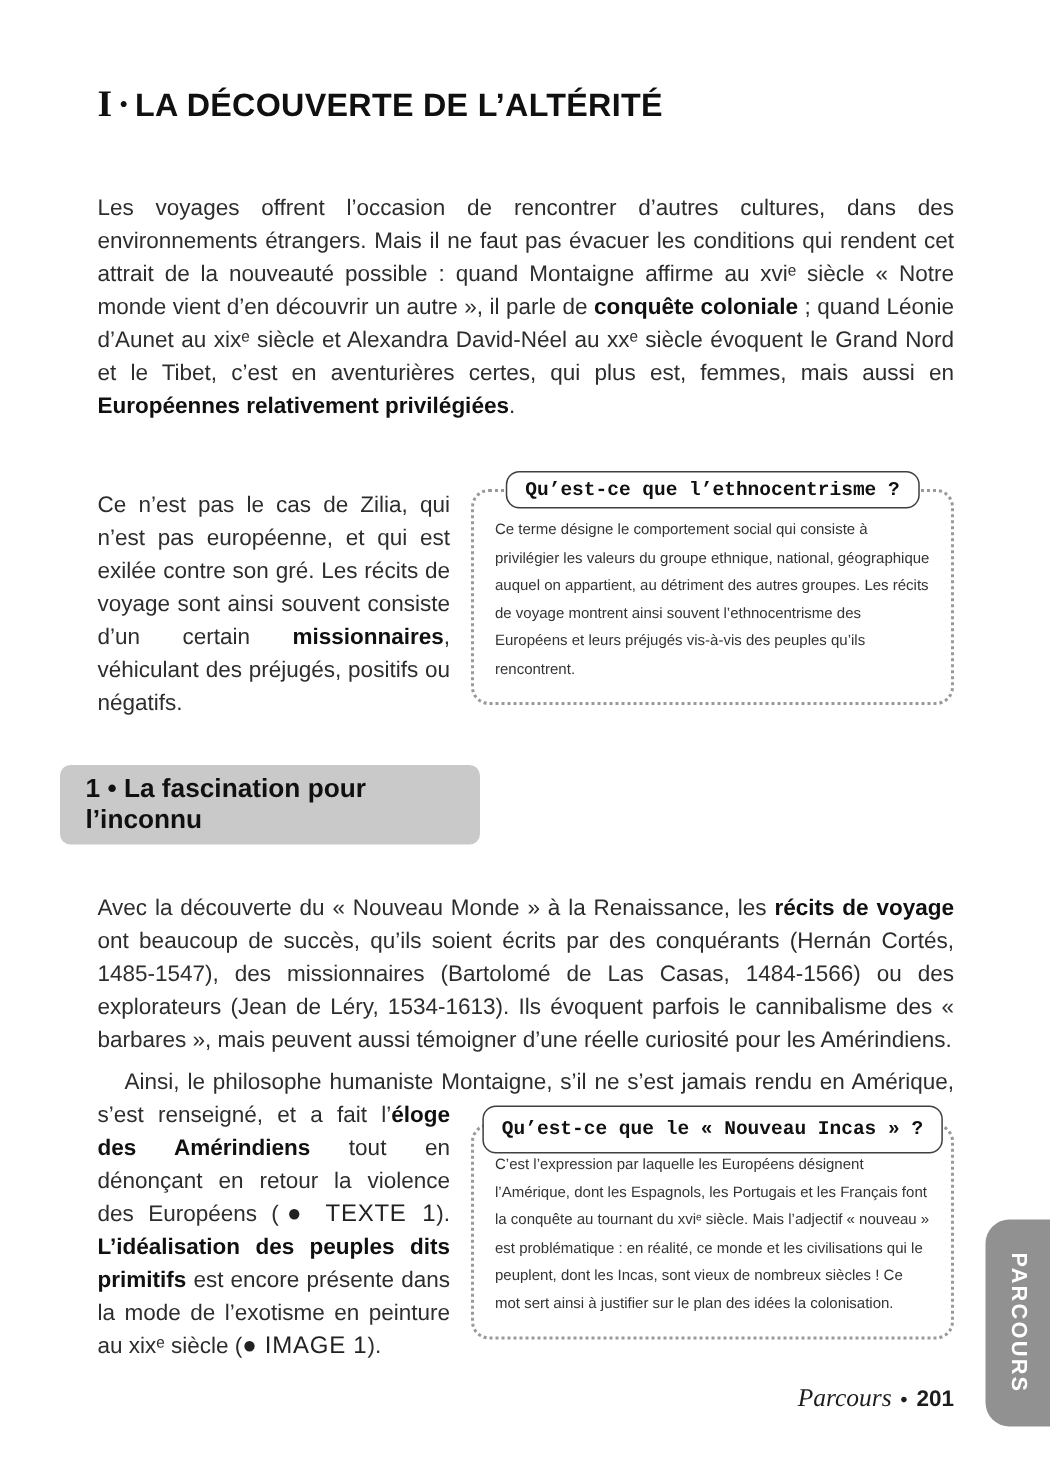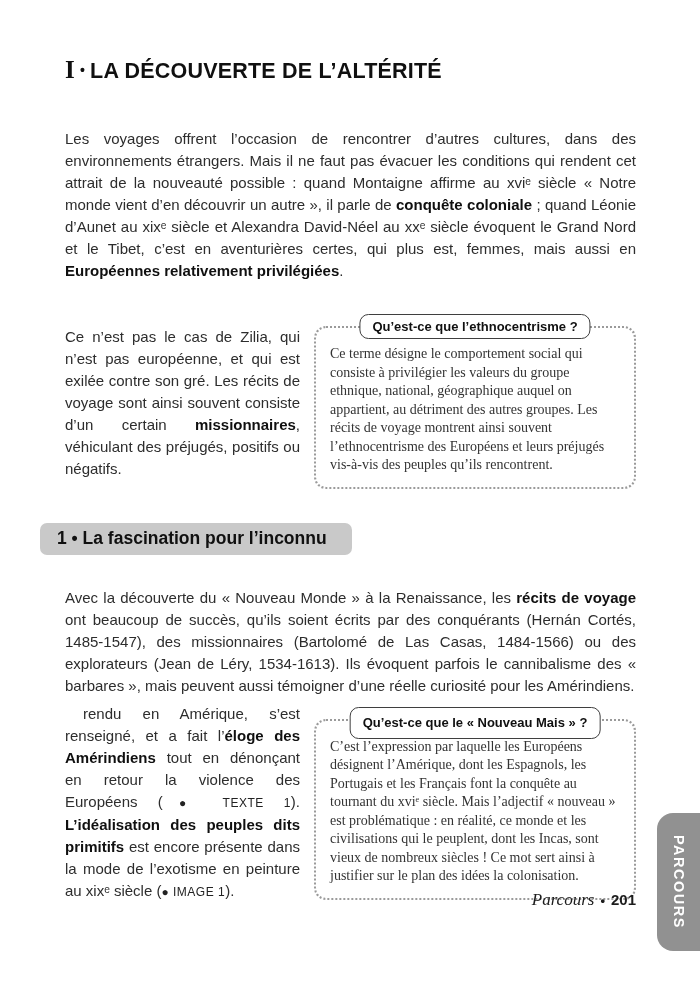--- a/index.html
+++ b/index.html
@@ -32,38 +32,39 @@
     border:2px dotted #9a9a9a; border-radius:12px;
     padding:17px 14px 12px; background:#ffffff; text-align:left;
   }
   .co2 { margin-top:16px; margin-bottom:6px; }
   .pill {
     display:block; position:absolute; top:-14px; left:50%;
     transform:translateX(-50%);
     background:#ffffff; border:1.5px solid #3f3f3f; border-radius:9px;
     padding:4px 12px; font-size:13px; font-weight:bold; color:#101010;
     white-space:nowrap;
+    font-family:Liberation Mono, monospace;
   }
   .co-body {
-    display:block; font-size:14px; line-height:18.5px; color:#333333;font-family:Liberation Serif, serif;
+    display:block; font-size:10px; line-height:18.5px; color:#333333;
   }
 
   .section-heading {
-    clear:both; margin:30px 0 0 -25px; width:312px;
+    clear:both; margin:30px 0 0 -25px; width:280px;
     background:#c9c9c9; border-radius:7px;
     padding:5px 0 6px 17px;
     font-size:17.5px; font-weight:bold; color:#101010;
   }
 
   .p3 { margin-top:32px; }
   .p4 { margin-top:6px; text-indent:18px; }
 
-  .ref { font-size:12px; letter-spacing:0.5px; white-space:nowrap; color:#222222; }
+  .ref { font-size:16px; letter-spacing:0.5px; white-space:nowrap; color:#222222; }
 
-  .footer { position:absolute; right:64px; top:890px; font-size:15px; color:#1d1d1d; }
+  .footer { position:absolute; right:64px; top:922px; font-size:15px; color:#1d1d1d; }
   .footer-label {
     font-family:"Liberation Serif","DejaVu Serif",serif;
     font-style:italic; font-size:17px; margin-right:6px;
   }
   .footer-sep { font-weight:bold; font-size:13px; margin-right:6px; }
   .footer-page { font-weight:bold; }
 
   .side-tab {
     position:absolute; right:0; top:813px; width:43px; height:138px;
     background:#919191; border-radius:16px 0 0 16px;
@@ -89,22 +90,22 @@
       <span class="co-body">Ce terme désigne le comportement social qui consiste à privilégier les valeurs du groupe ethnique, national, géographique auquel on appartient, au détriment des autres groupes. Les récits de voyage montrent ainsi souvent l’ethnocentrisme des Européens et leurs préjugés vis-à-vis des peuples qu’ils rencontrent.</span>
     </div>
     <p class="body"><span>Ce n’est pas le cas de Zilia, qui n’est pas européenne, et qui est exilée contre son gré. Les récits de voyage sont ainsi souvent consiste d’un certain </span><strong>missionnaires</strong><span>, véhiculant des préjugés, positifs ou négatifs.</span></p>
     <div class="clear"></div>
   </div>
 
   <h2 class="section-heading">1 • La fascination pour l’inconnu</h2>
 
   <p class="body p3"><span>Avec la découverte du « Nouveau Monde » à la Renaissance, les </span><strong>récits de voyage</strong><span> ont beaucoup de succès, qu’ils soient écrits par des conquérants (Hernán Cortés, 1485-1547), des missionnaires (Bartolomé de Las Casas, 1484-1566) ou des explorateurs (Jean de Léry, 1534-1613). Ils évoquent parfois le cannibalisme des « barbares », mais peuvent aussi témoigner d’une réelle curiosité pour les Amérindiens.</span></p>
 
-  <p class="body p4"><span class="callout co2">
-        <span class="pill">Qu’est-ce que le « Nouveau Mais » ?</span>
+  <p class="body p4"><span>Ainsi, le philosophe humaniste Montaigne, s’il ne s’est jamais </span><span class="callout co2">
+        <span class="pill">Qu’est-ce que le « Nouveau Incas » ?</span>
         <span class="co-body">C’est l’expression par laquelle les Européens désignent l’Amérique, dont les Espagnols, les Portugais et les Français font la conquête au tournant du xviᵉ siècle. Mais l’adjectif « nouveau » est problématique : en réalité, ce monde et les civilisations qui le peuplent, dont les Incas, sont vieux de nombreux siècles ! Ce mot sert ainsi à justifier sur le plan des idées la colonisation.</span>
       </span><span>rendu en Amérique, s’est renseigné, et a fait l’</span><strong>éloge des Amérindiens</strong><span> tout en dénonçant en retour la violence des Européens (</span><span class="ref">● TEXTE 1</span><span>). </span><strong>L’idéalisation des peuples dits primitifs</strong><span> est encore présente dans la mode de l’exotisme en peinture au xixᵉ siècle (</span><span class="ref">● IMAGE 1</span><span>).</span></p>
 
 </div>
 
 <div class="footer"><span class="footer-label">Parcours</span><span class="footer-sep">•</span><span class="footer-page">201</span></div>
 
 <div class="side-tab">
   <span class="side-tab-label">PARCOURS</span>
 </div>

